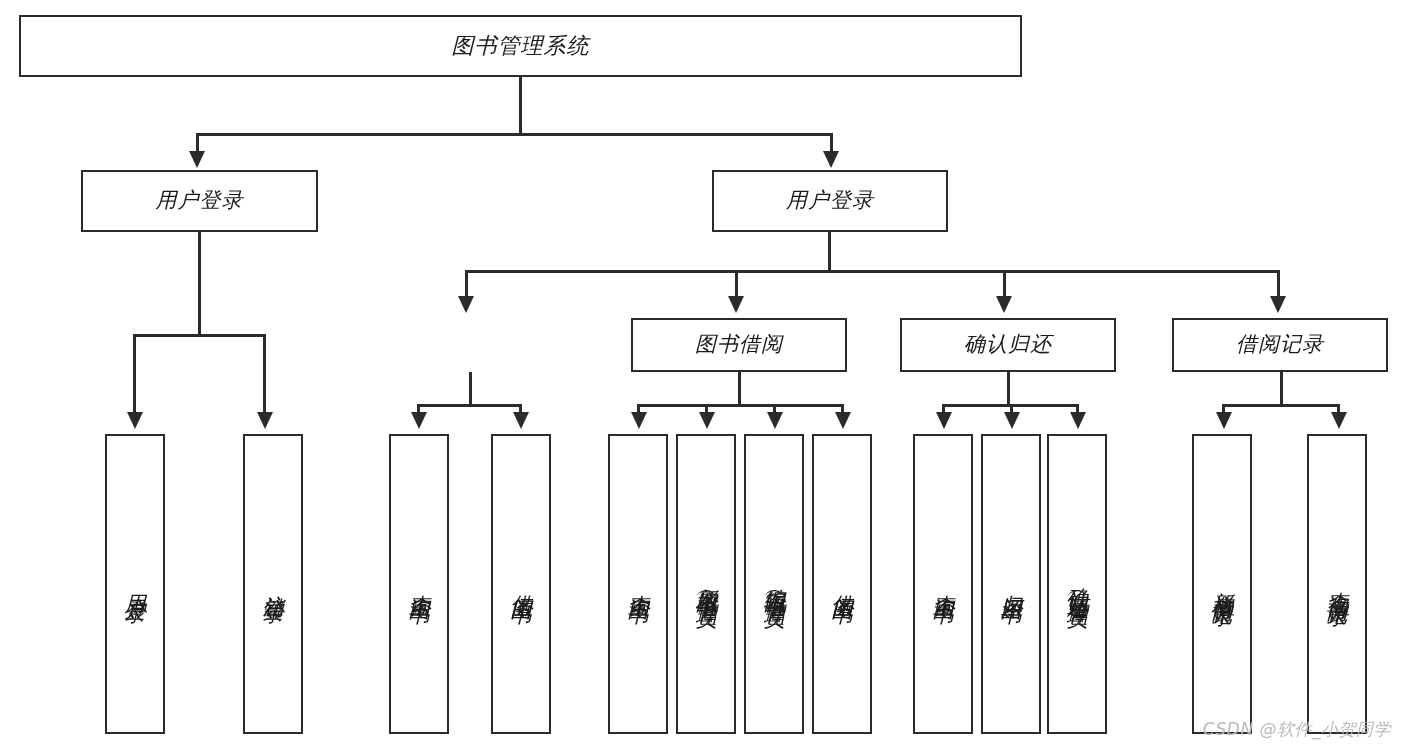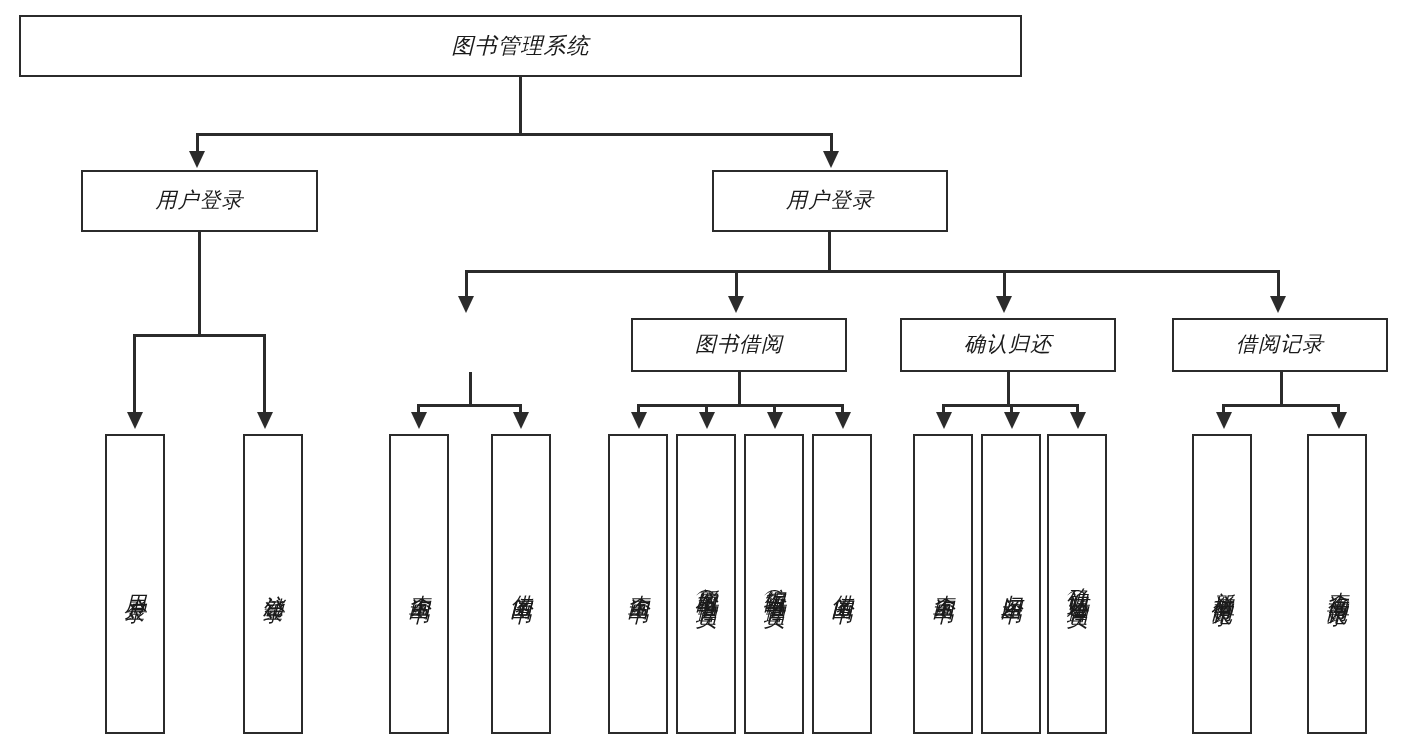--- a/index.html
+++ b/index.html
@@ -162,14 +162,15 @@
   <div class="node vert" style="left:744px; top:434px; width:60px; height:300px;">编辑图书（管理员）</div>
   <div class="node vert" style="left:812px; top:434px; width:60px; height:300px;">借阅图书</div>
 
   <div class="node vert" style="left:913px; top:434px; width:60px; height:300px;">查询图书</div>
   <div class="node vert" style="left:981px; top:434px; width:60px; height:300px;">归还图书</div>
   <div class="node vert" style="left:1047px; top:434px; width:60px; height:300px;">确认归还（管理员）</div>
 
   <div class="node vert" style="left:1192px; top:434px; width:60px; height:300px;">新增借阅记录</div>
   <div class="node vert" style="left:1307px; top:434px; width:60px; height:300px;">查询借阅记录</div>
 
+  <div id="watermark">CSDN @软件_小贺同学</div>
 
 </div>
 
 </body></html>

